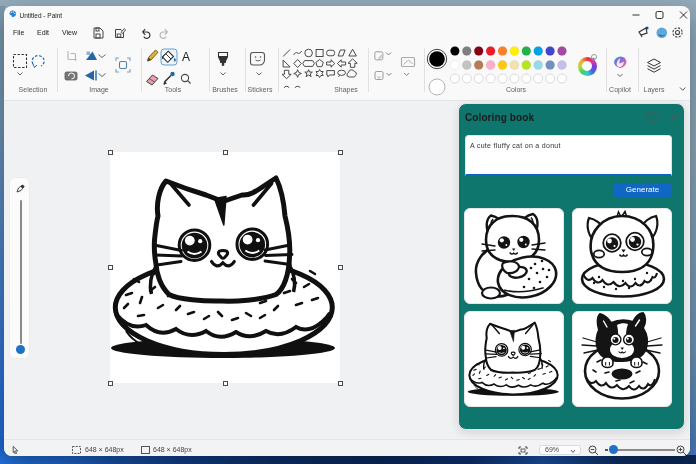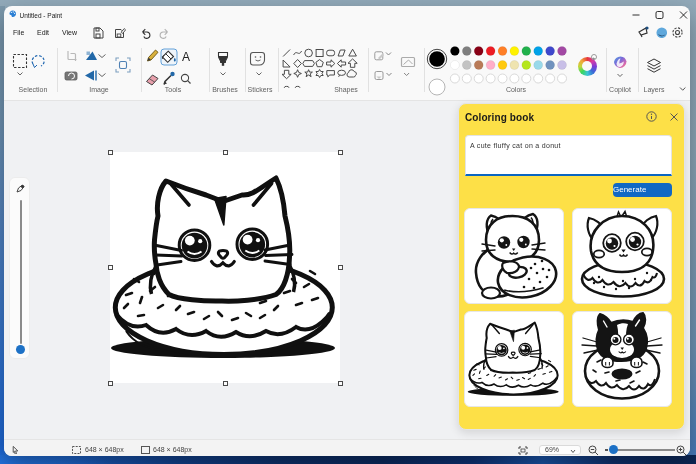--- a/index.html
+++ b/index.html
@@ -31,24 +31,24 @@
 .workspace { position:absolute; left:0; top:94px; width:100%; height:339px; background:#f0f1f3; border-top:1px solid #e4e4e4; }
 .canvas { position:absolute; left:106px; top:51px; width:230px; height:231px; background:#ffffff; }
 .handle { position:absolute; width:5px; height:5px; background:#fbfbfb; border:1px solid #4a4a4a; border-radius:0; }
 
 .lslider { position:absolute; left:5px; top:76px; width:21px; height:182px; background:#fbfbfb; border:1px solid #ececec; border-radius:6px; }
 .ltrack { position:absolute; left:10px; top:22px; width:1.5px; height:144px; background:#8a8a8a; border-radius:1px; }
 .lthumb { position:absolute; left:6px; top:167px; width:9px; height:9px; border-radius:50%; background:#1d71c6; }
 
 .statusbar { position:absolute; left:0; bottom:0; width:100%; height:17px; background:#f3f3f3; border-top:1px solid #e5e5e5; font-size:7px; color:#444; }
 
-.panel { position:absolute; left:454px; top:97px; width:227px; height:327px; background:#fde047; border:1px solid #e4e4e4; border-radius:8px; box-shadow:0 3px 10px rgba(0,0,0,.12); }
+.panel { position:absolute; left:454px; top:97px; width:227px; height:327px; background:#0f766e; border:1px solid #e4e4e4; border-radius:8px; box-shadow:0 3px 10px rgba(0,0,0,.12); }
 .panel h1 { font-size:10px; font-weight:bold; color:#1a1a1a; position:absolute; left:6px; top:7.5px; letter-spacing:0.1px; }
 .prompt { position:absolute; left:6px; top:31px; width:207px; height:41px; background:#fff; border:1px solid #e3e3e3; border-bottom:2px solid #0a66c2; border-radius:4px 4px 0 0; font-size:7px; letter-spacing:0.3px; color:#333; padding:5.5px 4px; }
-.genbtn { position:absolute; left:154px; top:78.5px; width:59px; height:14.5px; background:#1168c4; color:#fff; border-radius:4px; font-size:8px; text-align:left; line-height:14.5px; }
+.genbtn { position:absolute; left:154px; top:78.5px; width:59px; height:14.5px; background:#1168c4; color:#fff; border-radius:4px; font-size:8px; text-align:center; line-height:14.5px; }
 .thumb { position:absolute; width:100px; height:96px; background:#fff; border:1px solid #e7e7e7; border-radius:6px; }
 </style>
 </head>
 <body>
 <svg width="0" height="0" style="position:absolute">
   <defs>
     <symbol id="cd" viewBox="0 0 230 231">
 
       <ellipse cx="113" cy="196" rx="112" ry="10" fill="#101010"></ellipse>
 

